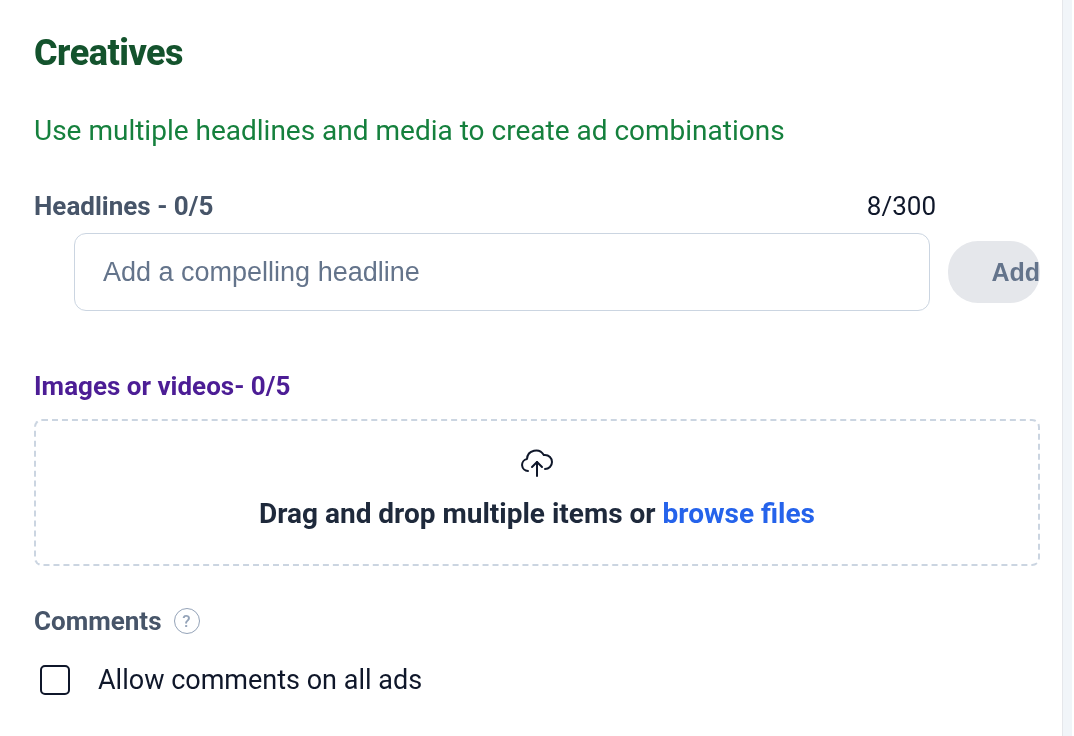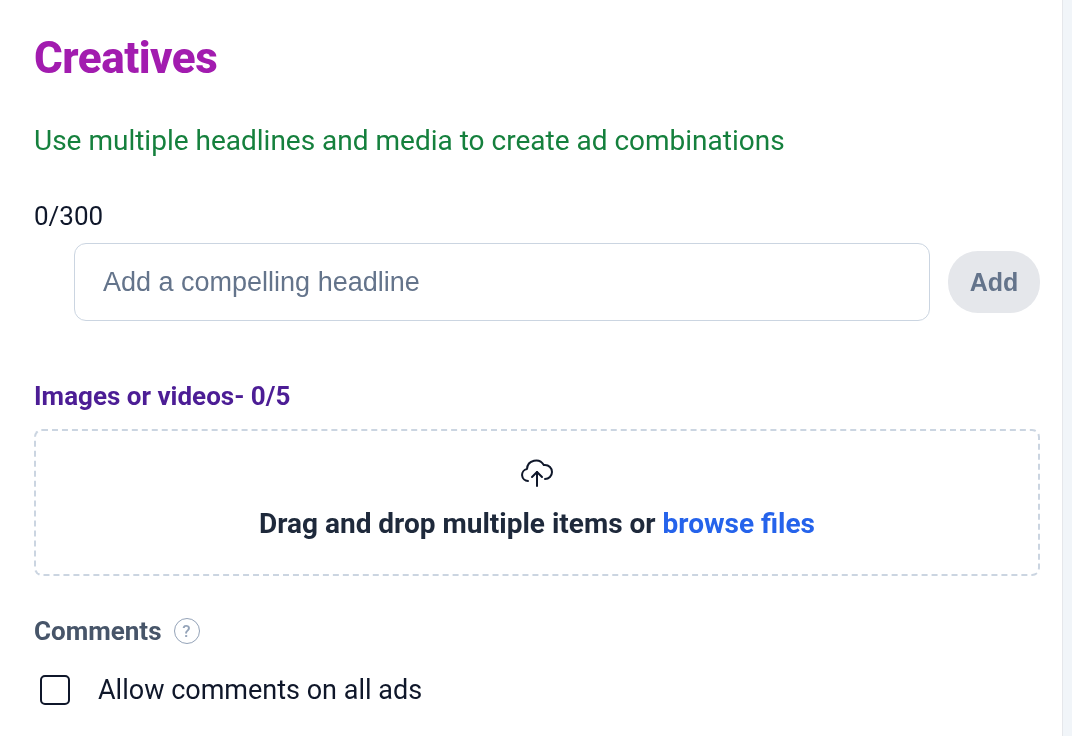--- a/index.html
+++ b/index.html
@@ -19,23 +19,23 @@
     .scrollbar-track {
       position: absolute;
       right: 2px;
       top: 0;
       width: 10px;
       height: 100%;
       background: #f1f5f9;
       border-left: 1px solid #e5e7eb;
     }
     .section-title {
-      font-size: 44px;
+      font-size: 36px;
       font-weight: 800;
-      color: #a21caf;
+      color: #14532d;
       letter-spacing: -0.5px;
       margin-bottom: 0;
     }
     .section-description {
       font-size: 28px;
       font-weight: 400;
       color: #15803d;
       margin-bottom: 44px;
       margin-top: 40px;
     }
@@ -80,20 +80,21 @@
     .add-button {
       width: 92px;
       height: 62px;
       border: none;
       border-radius: 30px;
       background: #e5e7eb;
       color: #64748b;
       font-size: 25px;
       font-weight: 600;
       cursor: pointer;
+      text-align: right;
     }
     .media-label {
       font-size: 26px;
       font-weight: 700;
       color: #4c1d95;
       margin-bottom: 18px;
     }
     .dropzone {
       width: 100%;
       border: 2px dashed #cbd5e1;
@@ -165,21 +166,22 @@
       cursor: pointer;
     }
   </style>
 </head>
 <body>
 
 <h1 class="section-title">Creatives</h1>
 <p class="section-description">Use multiple headlines and media to create ad combinations</p>
 
 <div class="field-row">
-  <span class="char-count">0/300</span>
+  <span class="field-label">Headlines - 0/5</span>
+  <span class="char-count">8/300</span>
 </div>
 
 <div class="headline-row">
   <input type="text" class="headline-input" placeholder="Add a compelling headline" style="">
   <button class="add-button">Add</button>
 </div>
 
 <div class="media-label">Images or videos- 0/5</div>
 
 <div class="dropzone">

